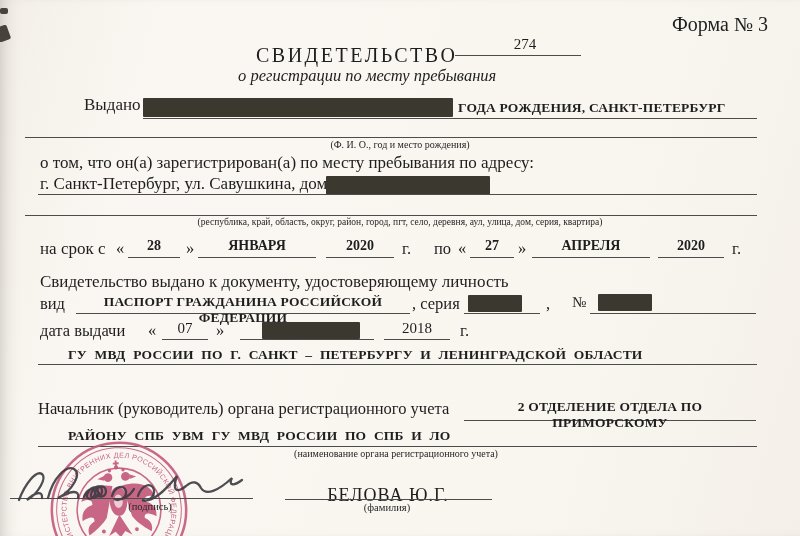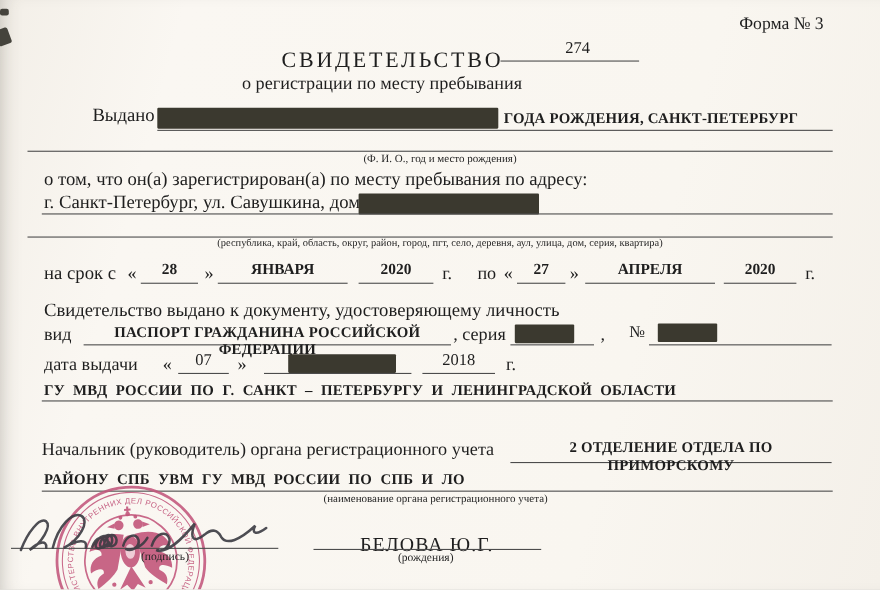--- a/index.html
+++ b/index.html
@@ -9,44 +9,44 @@
     font-family:"Liberation Serif","DejaVu Serif",serif;color:#1e1e1e;
     box-shadow:inset 14px 0 20px -16px rgba(60,55,45,.35);
   }
   .abs{position:absolute;white-space:nowrap;}
   .hline{position:absolute;height:1px;background:#4c4c4c;}
   .bar{position:absolute;background:#3b392f;border-radius:1px;}
   .cap{position:absolute;font-size:10px;color:#262626;text-align:center;white-space:nowrap;}
   .t17{font-size:17px;}
   .t16{font-size:16.5px;}
   .bold-val{font-weight:bold;font-size:13.5px;letter-spacing:.2px;}
-  .wsp{word-spacing:4px;}
+  .wsp{word-spacing:4px;margin-left:28px;}
   .cell{position:absolute;text-align:center;border-bottom:1px solid #4c4c4c;}
   .pcell{top:238px;height:19px;font-weight:bold;font-size:14px;}
   .dcell{height:19px;font-size:15px;}
   .title{letter-spacing:2.5px;font-size:20px;}
   .artifact{position:absolute;background:#45433c;border-radius:2px;}
   .stamp-wrap{position:absolute;left:46px;top:437px;width:146px;height:146px;transform:rotate(-4deg);}
   .sig-wrap{position:absolute;left:12px;top:458px;width:250px;height:50px;z-index:5;}
   .stamp-wrap svg text, .stamp-wrap svg textPath{font-family:"Liberation Sans","DejaVu Sans",sans-serif;}
   .z4{z-index:4;} .z6{z-index:6;position:absolute;}
 </style>
 </head>
 <body>
 
 <div class="page">
 
   <div class="artifact" style="left:0;top:8px;width:8px;height:6px;"></div>
   <div class="artifact" style="left:-3px;top:26px;width:12px;height:15px;transform:rotate(-20deg);"></div>
 
-  <div class="abs" style="left:672px;top:13px;font-size:16px;">Форма № 3</div>
+  <div class="abs" style="left:672px;top:13px;font-size:20px;">Форма № 3</div>
 
   <div class="abs title" style="left:256px;top:44px;">СВИДЕТЕЛЬСТВО</div>
   <div class="cell" style="left:455px;top:36px;width:112px;height:19px;font-size:15px;text-align:center;padding-left:14px;">274</div>
-  <div class="abs t16" style="left:220px;top:66px;">о регистрации по месту пребывания</div>
+  <div class="abs t16" style="left:238px;top:66px;font-style:italic;">о регистрации по месту пребывания</div>
 
   <div class="abs t17" style="left:84px;top:95px;">Выдано</div>
   <div class="bar" style="left:143px;top:98px;width:310px;height:19px;"></div>
   <div class="abs bold-val" style="left:458px;top:100px;">ГОДА РОЖДЕНИЯ, САНКТ-ПЕТЕРБУРГ</div>
   <div class="hline" style="left:143px;top:118px;width:614px;"></div>
 
   <div class="hline" style="left:25px;top:137px;width:732px;"></div>
   <div class="cap" style="left:200px;top:139px;width:400px;">(Ф. И. О., год и место рождения)</div>
 
   <div class="abs t17" style="left:40px;top:153px;">о том, что он(а) зарегистрирован(а) по месту пребывания по адресу:</div>
@@ -147,15 +147,15 @@
         <path d="M126,38 C130,26 140,24 142,32 C143,38 136,45 130,42 C140,45 152,34 165,18 C160,32 164,36 174,28 C181,22 186,24 189,30 C194,38 206,33 220,20 C216,28 222,28 230,22"></path>
       </g>
     </svg>
   </div>
 
   <div class="hline z4" style="left:10px;top:498px;width:243px;"></div>
   <div class="cap z6" style="left:108px;top:501px;width:84px;font-size:10.5px;">(подпись)</div>
 
   <div class="abs" style="left:300px;top:485px;width:176px;text-align:center;font-size:18px;letter-spacing:1px;">БЕЛОВА Ю.Г.</div>
   <div class="hline" style="left:285px;top:499px;width:207px;"></div>
-  <div class="cap" style="left:312px;top:502px;width:150px;font-size:10.5px;">(рождения)</div>
+  <div class="cap" style="left:312px;top:502px;width:150px;font-size:10.5px;">(фамилия)</div>
 
 </div>
 
 </body></html>

